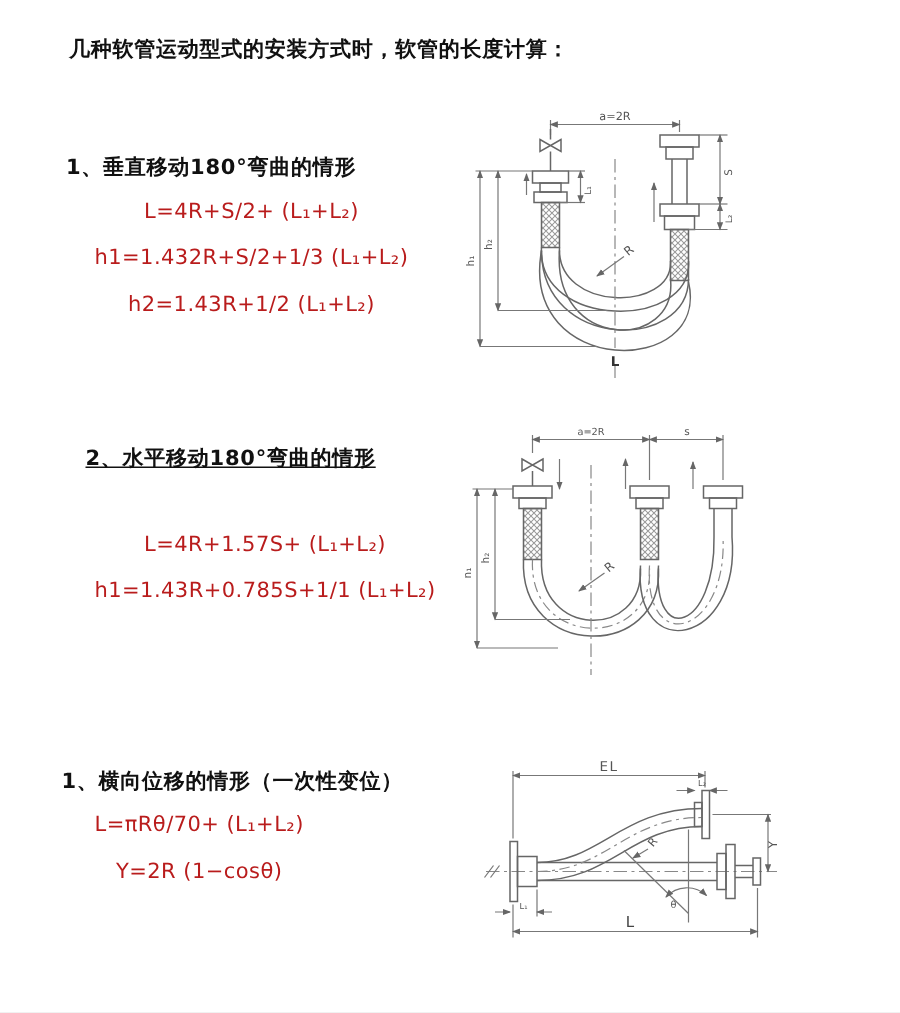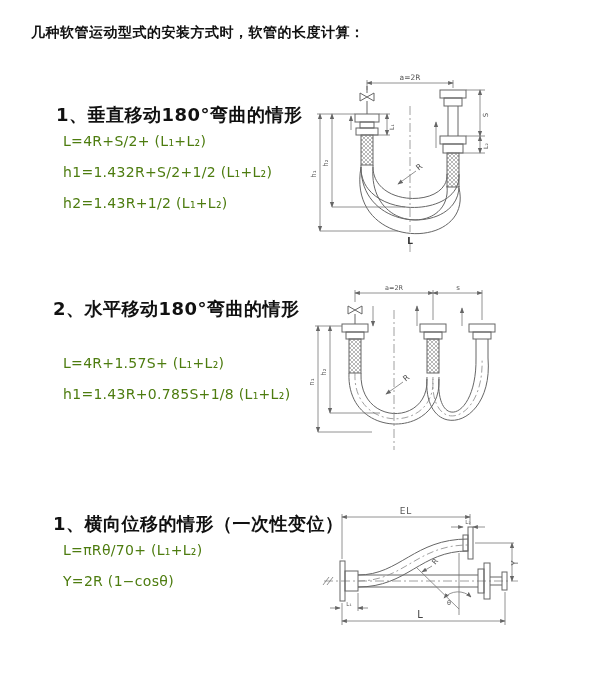--- a/index.html
+++ b/index.html
@@ -2,45 +2,45 @@
 <html><head>
 <meta charset="utf-8">
 <style>
   html,body{margin:0;padding:0;background:#e8e8e8;}
   .page{
     position:relative;width:600px;height:675px;background:#ffffff;
     font-family:"DejaVu Sans","Liberation Sans",sans-serif;color:#1a1a1a;
     overflow:hidden;margin:0 auto;
   }
   .doc-title{
-    position:absolute;left:31px;top:24px;font-size:14px;font-weight:600;
+    position:absolute;left:46px;top:24px;font-size:14px;font-weight:600;
     letter-spacing:.5px;color:#111;
   }
-  .sec-heading{position:absolute;font-size:18px;font-weight:600;color:#111;letter-spacing:.5px;margin-left:12px;}
-  .formulas{position:absolute;font-size:14px;color:#4d7c0f;letter-spacing:.3px;}
+  .sec-heading{position:absolute;font-size:14px;font-weight:600;color:#111;letter-spacing:.5px;}
+  .formulas{position:absolute;font-size:14px;color:#b91c1c;letter-spacing:.3px;text-align:center;}
   .formula{line-height:31px;white-space:pre;}
   .diagram{position:absolute;}
   svg{display:block;}
   .dimtext{fill:#555;}
   .ink{stroke:#666;fill:none;stroke-width:1;}
   .thin{stroke:#777;stroke-width:.8;}
   .cl{stroke:#888;stroke-width:.8;stroke-dasharray:9 3 2 3;}
   .hosedash{stroke:#888;stroke-width:.8;stroke-dasharray:7 3 2 3;}
 </style>
 </head>
 <body>
 
 <div class="page">
 
   <div class="doc-title">几种软管运动型式的安装方式时，软管的长度计算：</div>
 
   <div class="sec-heading" style="left:44px;top:103px;">1、垂直移动180°弯曲的情形</div>
   <div class="formulas" style="left:63px;top:126px;">
     <div class="formula">L=4R+S/2+ (L₁+L₂)</div>
-    <div class="formula">h1=1.432R+S/2+1/2 (L₁+L₂)</div>
+    <div class="formula">h1=1.432R+S/2+1/3 (L₁+L₂)</div>
     <div class="formula">h2=1.43R+1/2 (L₁+L₂)</div>
   </div>
 
   <div class="diagram" style="left:310px;top:68px;">
     <svg width="282" height="190" viewBox="0 0 282 190">
       <defs>
         <marker id="a1" viewBox="0 0 8 8" refX="7" refY="4" markerWidth="7" markerHeight="7" orient="auto-start-reverse">
           <path d="M0,1 L8,4 L0,7 z" fill="#666"></path>
         </marker>
         <pattern id="ht1" width="4" height="4" patternUnits="userSpaceOnUse">
@@ -103,24 +103,24 @@
       <text x="84" y="59" font-size="6" text-anchor="middle" class="dimtext" transform="rotate(-90 84 59)">L₁</text>
       <text x="178" y="47" font-size="7" text-anchor="middle" class="dimtext" transform="rotate(-90 178 47)">S</text>
       <text x="178" y="78" font-size="6" text-anchor="middle" class="dimtext" transform="rotate(-90 178 78)">L₂</text>
       <text x="18" y="95" font-size="7" text-anchor="middle" class="dimtext" transform="rotate(-90 18 95)">h₂</text>
       <text x="6" y="106" font-size="7" text-anchor="middle" class="dimtext" transform="rotate(-90 6 106)">h₁</text>
       <text x="111" y="101" font-size="8" text-anchor="middle" class="dimtext" transform="rotate(-40 111 101)">R</text>
       <text x="100" y="176" font-size="9" font-weight="bold" text-anchor="middle" fill="#333">L</text>
     </svg>
   </div>
 
-  <div class="sec-heading" style="left:41px;top:297px;">2、水平移动180°弯曲的情形</div>
+  <div class="sec-heading" style="left:57px;top:297px;text-decoration:underline;">2、水平移动180°弯曲的情形</div>
   <div class="formulas" style="left:63px;top:320px;margin-top:28px;">
     <div class="formula">L=4R+1.57S+ (L₁+L₂)</div>
-    <div class="formula">h1=1.43R+0.785S+1/8 (L₁+L₂)</div>
+    <div class="formula">h1=1.43R+0.785S+1/1 (L₁+L₂)</div>
   </div>
 
   <div class="diagram" style="left:310px;top:280px;">
     <svg width="282" height="178" viewBox="0 0 282 178">
       <defs>
         <marker id="a2" viewBox="0 0 8 8" refX="7" refY="4" markerWidth="7" markerHeight="7" orient="auto-start-reverse">
           <path d="M0,1 L8,4 L0,7 z" fill="#666"></path>
         </marker>
         <pattern id="ht2" width="4" height="4" patternUnits="userSpaceOnUse">
           <path d="M0,0 L4,4 M4,0 L0,4" stroke="#999" stroke-width=".7" fill="none"></path>

